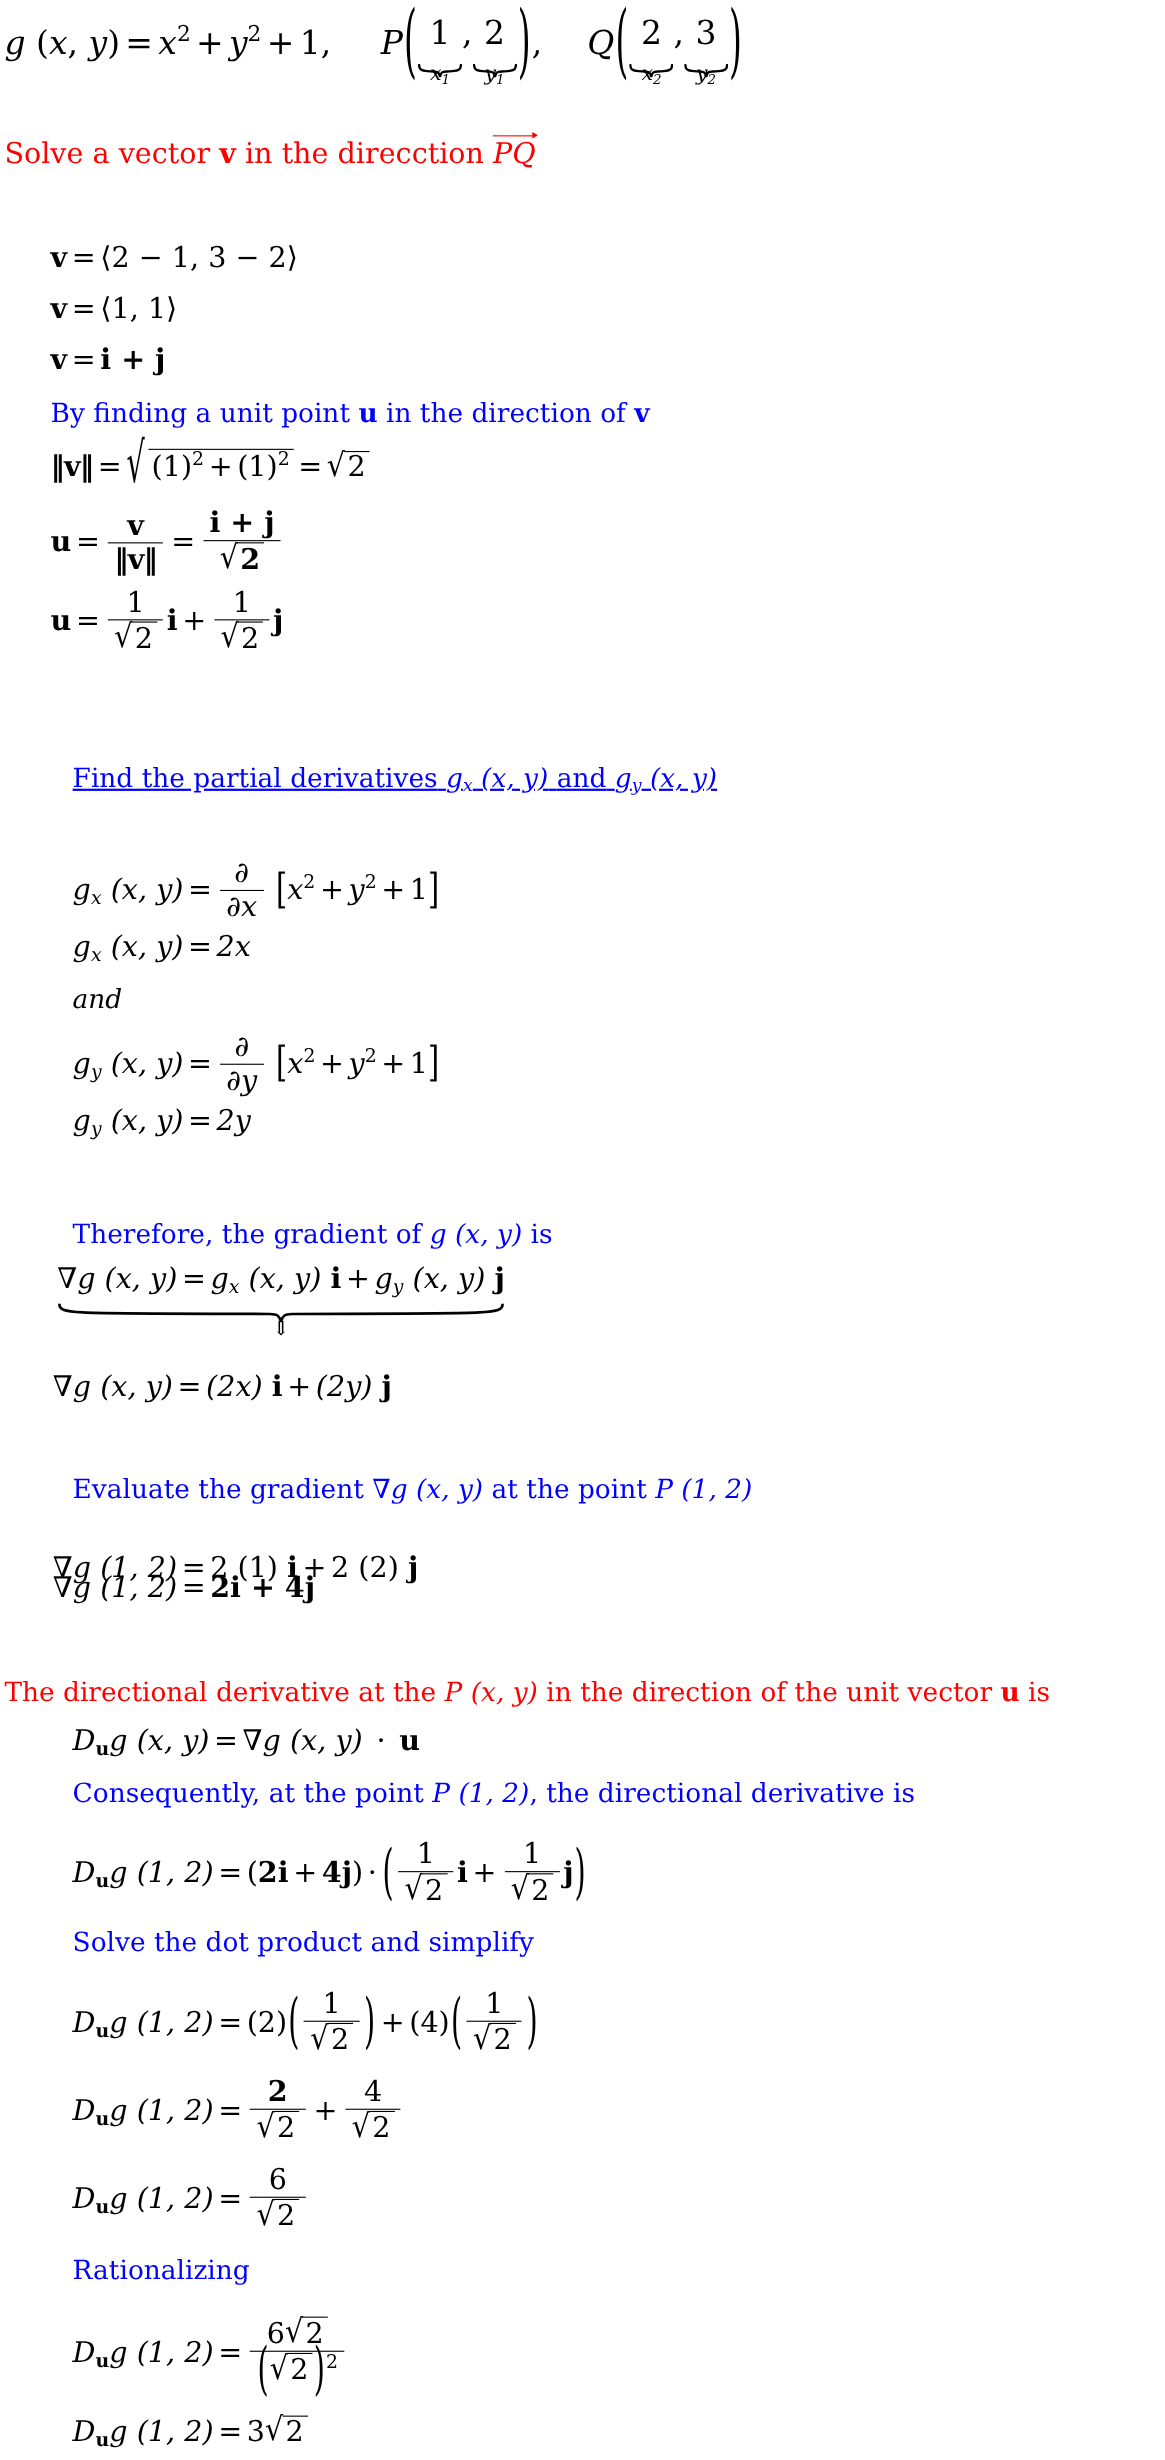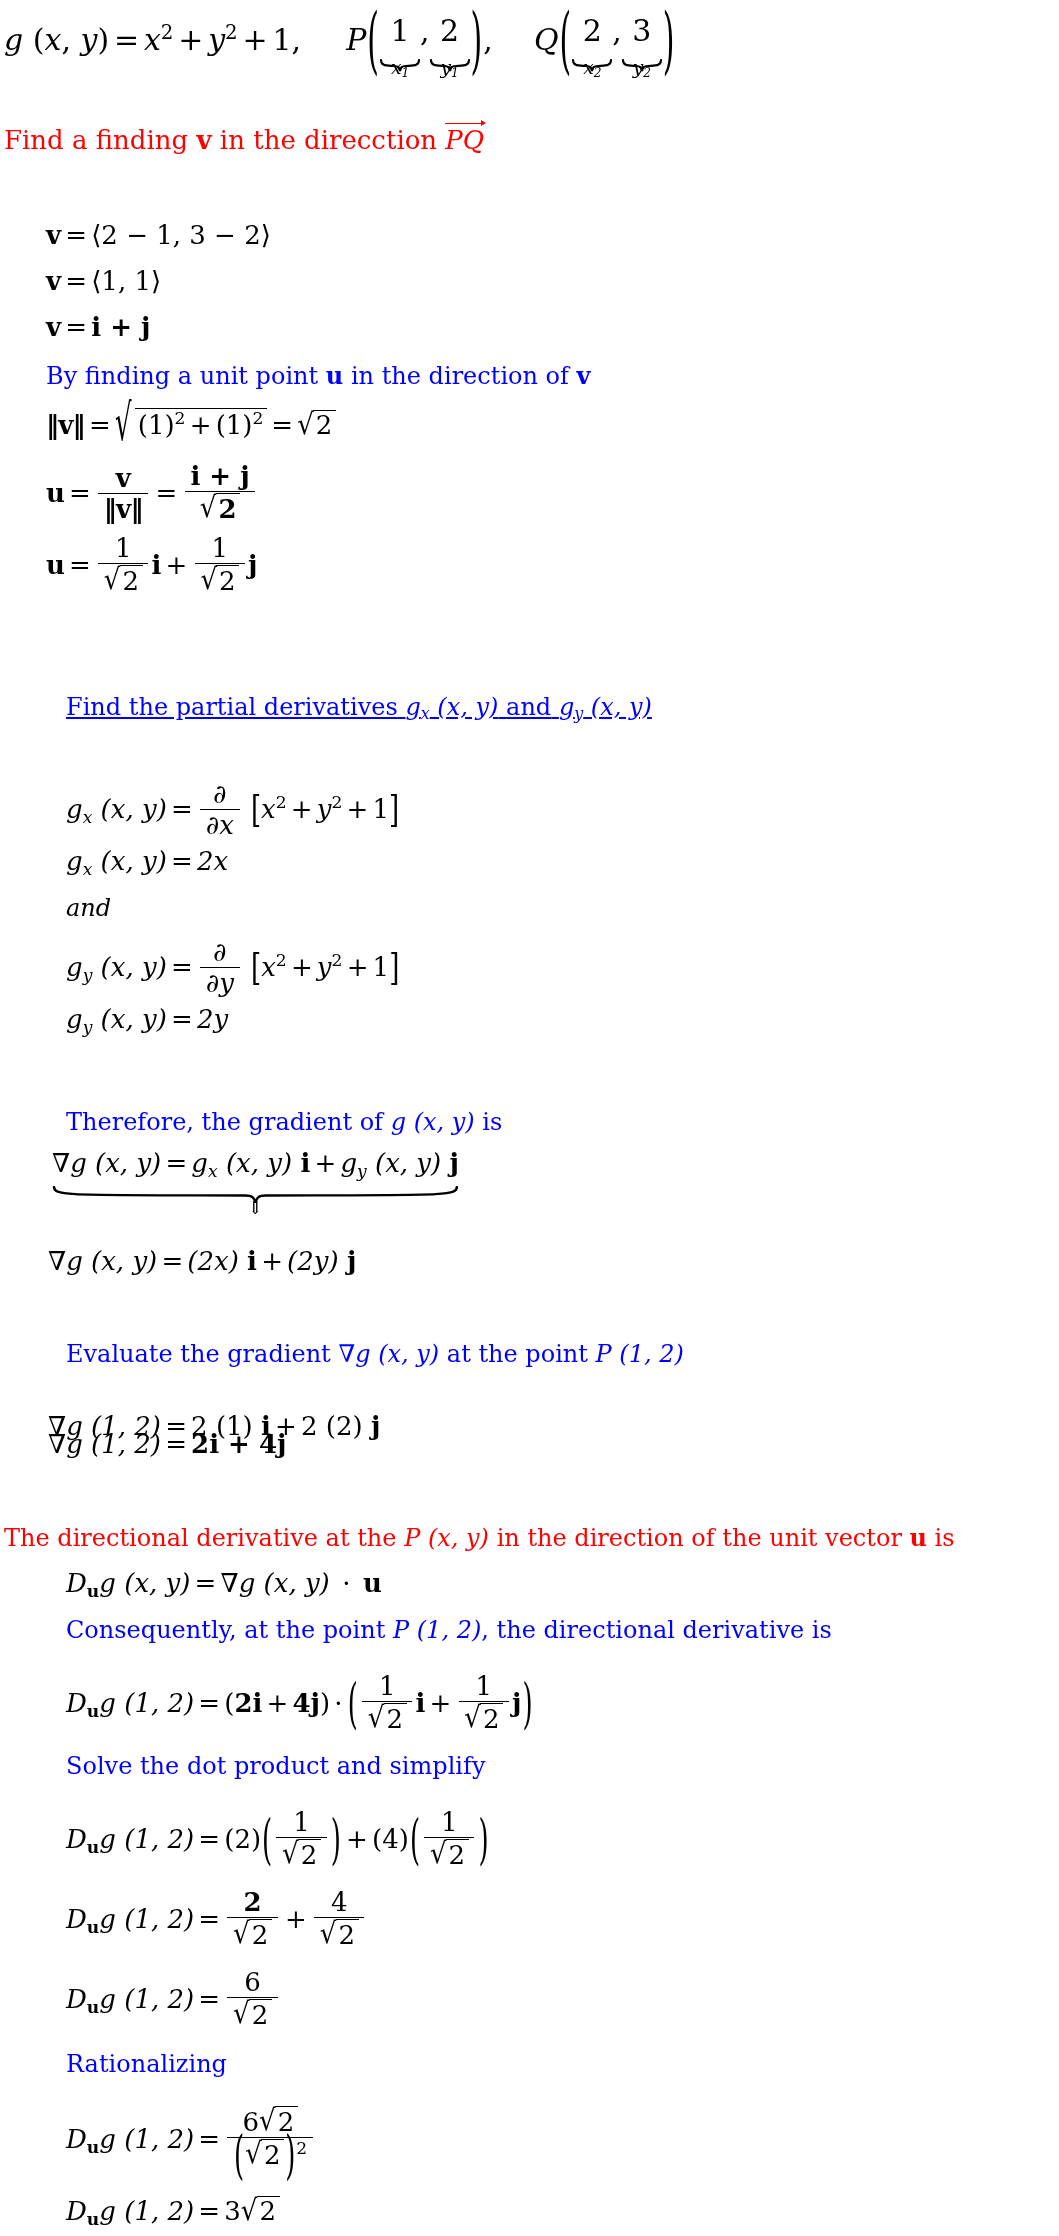--- a/index.html
+++ b/index.html
@@ -203,21 +203,21 @@
     <span class="math">
       <span>Q</span><span class="bigparen">(</span><span class="ubrace-wrap"><span class="ub-content up">2</span><span class="ub-brace"><svg width="100%" height="13" viewBox="0 0 40 13" preserveAspectRatio="none">
               <path d="M1,1 C1,7 6,6.5 14,7 C18.5,7.3 19,8 20,12 C21,8 21.5,7.3 26,7 C34,6.5 39,7 39,1" fill="none" stroke="currentColor" stroke-width="2.1" stroke-linecap="round"></path>
             </svg></span><span class="ub-label"><span>x</span><span class="sub">2</span></span></span><span class="comma" style="vertical-align:0.30em;">,</span><span class="ubrace-wrap"><span class="ub-content up">3</span><span class="ub-brace"><svg width="100%" height="13" viewBox="0 0 40 13" preserveAspectRatio="none">
               <path d="M1,1 C1,7 6,6.5 14,7 C18.5,7.3 19,8 20,12 C21,8 21.5,7.3 26,7 C34,6.5 39,7 39,1" fill="none" stroke="currentColor" stroke-width="2.1" stroke-linecap="round"></path>
             </svg></span><span class="ub-label"><span>y</span><span class="sub">2</span></span></span><span class="bigparen">)</span>
     </span>
   </div>
 
   <div class="row s-lg red" style="left:4px; top:124px;">
-    <span class="rm">Find a finding</span>
+    <span class="rm">Solve a vector</span>
     <span class="bf">v</span>
     <span class="rm">in the direcction</span>
     <span class="vecarrow"><span class="vbody">PQ</span><span class="vhead"></span></span>
   </div>
 
 
   <div class="row s-lg blk" style="left:46px; top:222px;">
     <span class="bf">v</span><span class="op">=</span><span class="math up">⟨2 − 1, 3 − 2⟩</span>
   </div>
 

